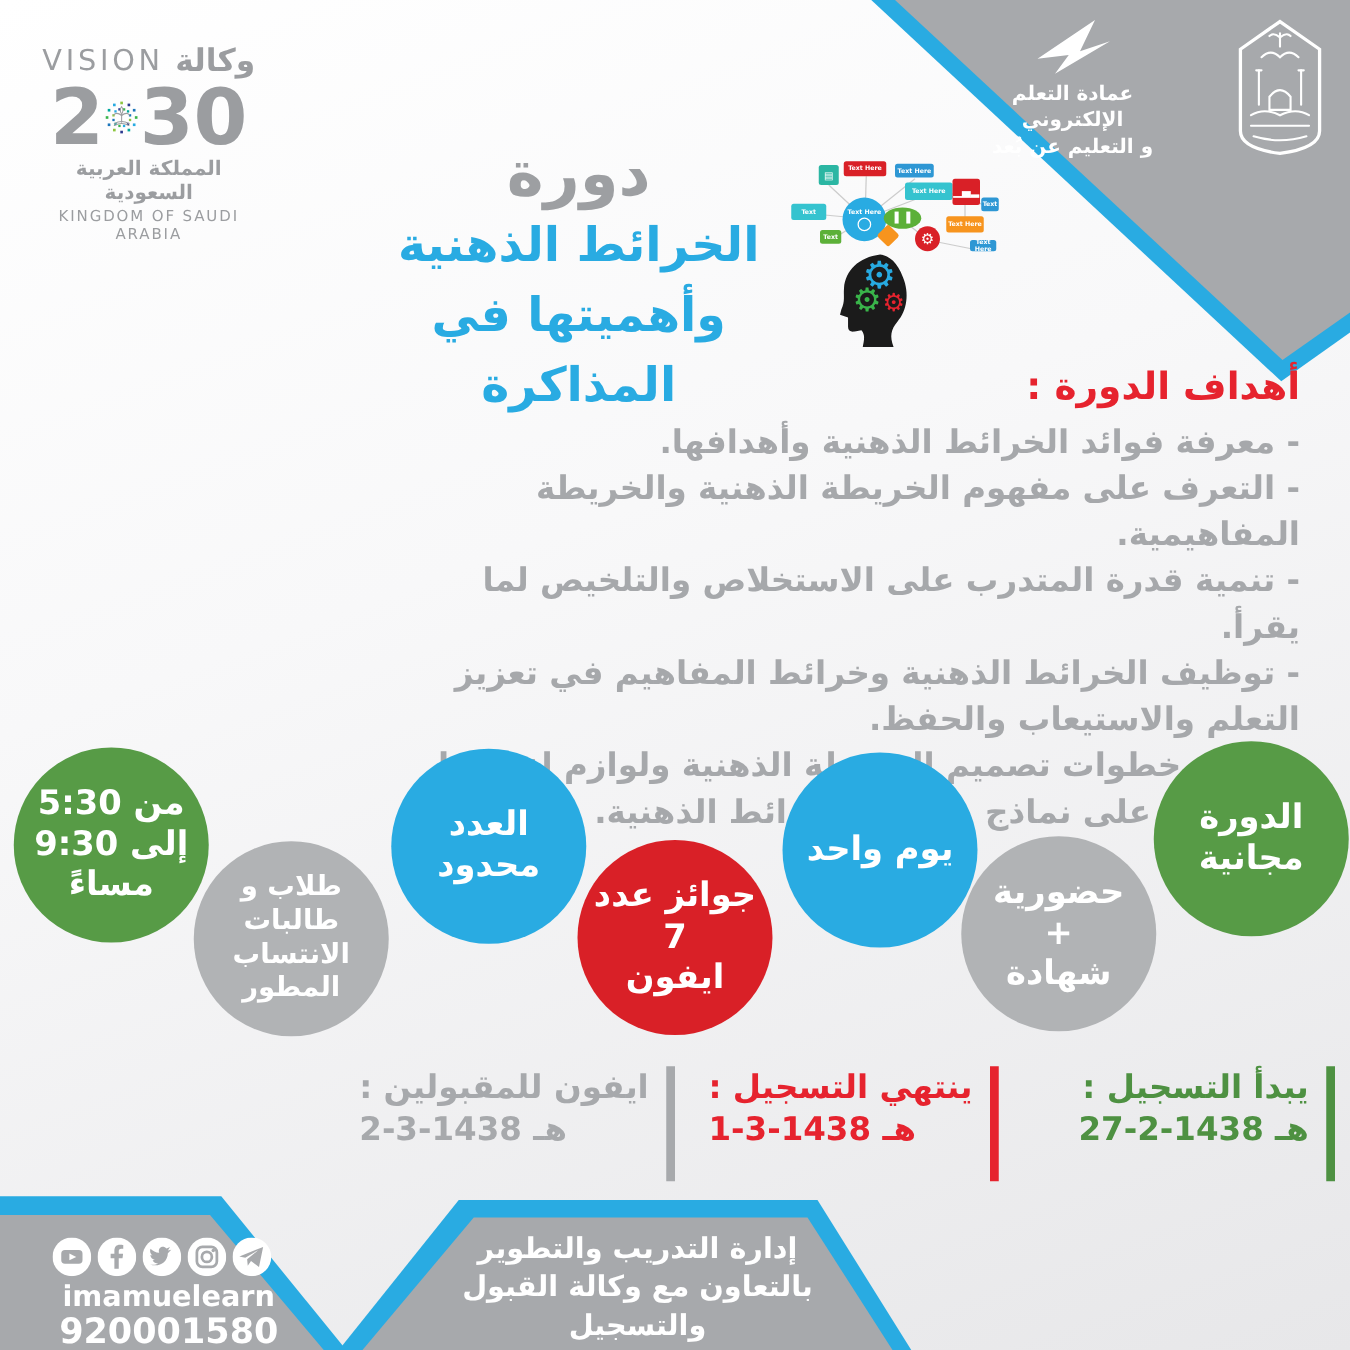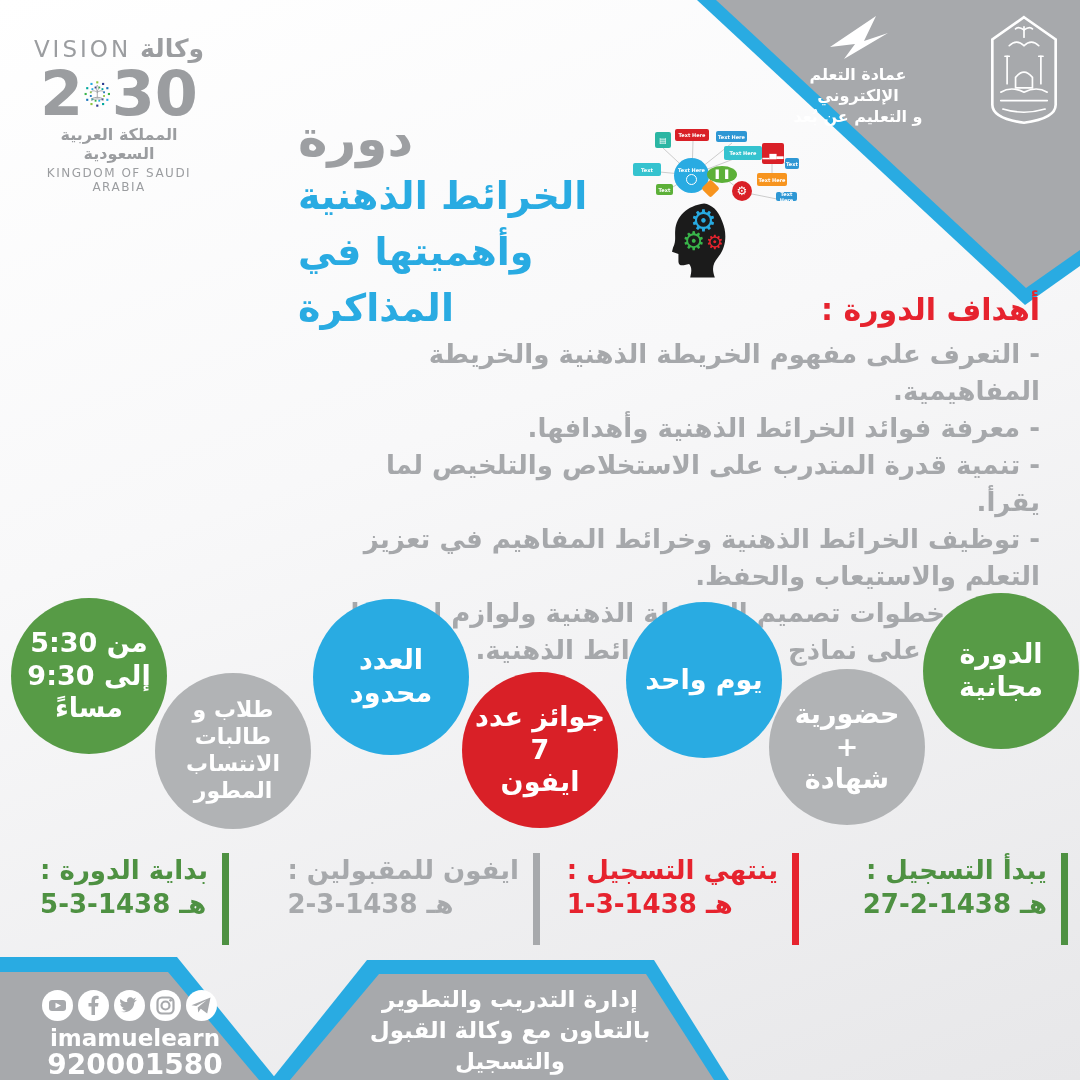--- a/index.html
+++ b/index.html
@@ -20,21 +20,21 @@
   .vision-year{display:flex;align-items:center;justify-content:center;margin-top:2px;}
   .vision-year .digit{font-size:62px;font-weight:bold;line-height:58px;color:#9b9da0;}
   .vision-country-ar{font-size:16px;font-weight:bold;margin-top:2px;direction:rtl;}
   .vision-country-en{font-size:12px;letter-spacing:1.5px;margin-top:3px;color:#9b9da0;}
 
   
   .deanship{left:788px;top:14px;width:140px;text-align:center;color:#fff;}
   .deanship-text{font-size:16px;font-weight:bold;line-height:21px;direction:rtl;margin-top:4px;}
 
   
-  .title-block{right:452px;top:110px;width:330px;text-align:left;direction:rtl;}
+  .title-block{right:452px;top:110px;width:330px;text-align:center;direction:rtl;}
   .title-word{color:#9d9fa2;font-size:50px;font-weight:bold;line-height:58px;}
   .title-line{color:#29abe2;font-size:38px;font-weight:bold;line-height:56px;}
 
   
   .illus{left:608px;top:118px;width:200px;height:172px;}
   .node{position:absolute;color:#fff;font-size:5px;font-weight:bold;display:flex;
         align-items:center;justify-content:center;text-align:center;border-radius:2px;overflow:hidden;}
   .hub{border-radius:50%;flex-direction:column;}
   .gear{position:absolute;line-height:1;}
 
@@ -210,22 +210,22 @@
     <svg style="position:absolute;left:64px;top:84px" width="60" height="76" viewBox="0 0 56 70">
       <path d="M30,1 C14,3 4,13 3,26 C2.5,32 4,36 1,42 L0,46 L6,48 L6,55 C6,58 8,59 11,58.5 L16,57.5 C19,61 18,65 17,70 L40,70 C37,62 38,57 43,51 C50,43 52,30 47,18 C43,7 37,2 30,1 Z" fill="#1b1b1b"></path>
     </svg>
     <span class="gear" style="left:82px;top:88px;font-size:30px;color:#27aae1">⚙</span>
     <span class="gear" style="left:74px;top:110px;font-size:26px;color:#39b54a">⚙</span>
     <span class="gear" style="left:98px;top:114px;font-size:20px;color:#e6232e">⚙</span>
   </div>
 
   <div class="abs objectives">
     <div class="obj-head">أهداف الدورة :</div>
+    <div class="obj-item">- معرفة فوائد الخرائط الذهنية وأهدافها.</div>
     <div class="obj-item">- التعرف على مفهوم الخريطة الذهنية والخريطة المفاهيمية.</div>
-    <div class="obj-item">- معرفة فوائد الخرائط الذهنية وأهدافها.</div>
     <div class="obj-item">- تنمية قدرة المتدرب على الاستخلاص والتلخيص لما يقرأ.</div>
     <div class="obj-item">- توظيف الخرائط الذهنية وخرائط المفاهيم في تعزيز التعلم والاستيعاب والحفظ.</div>
     <div class="obj-item">- إجادة خطوات تصميم الخريطة الذهنية ولوازم إعدادها.</div>
     <div class="obj-item">- الاطلاع على نماذج متعددة للخرائط الذهنية.</div>
   </div>
 
   <div class="circle c-green" style="left:923px;top:593px">الدورة
 مجانية</div>
   <div class="circle c-gray" style="left:769px;top:669px">حضورية
 +
@@ -257,27 +257,20 @@
       <div class="sched-date">هـ 1438-3-1</div>
     </div>
   </div>
   <div class="sched s-gray" style="right:540px">
     <div class="sched-bar" style="background:#a7a9ac"></div>
     <div>
       <div class="sched-label">ايفون للمقبولين :</div>
       <div class="sched-date">هـ 1438-3-2</div>
     </div>
   </div>
-  <div class="sched s-green" style="right:851px">
-    <div class="sched-bar" style="background:#4e9142"></div>
-    <div>
-      <div class="sched-label">بداية الدورة :</div>
-      <div class="sched-date">هـ 1438-3-5</div>
-    </div>
-  </div>
 
   <div class="abs social-row">
     <svg width="31" height="31" viewBox="0 0 31 31">
       <circle cx="15.5" cy="15.5" r="15.5" fill="#fff"></circle>
       <rect x="7" y="10" width="17" height="11" rx="3" fill="#a7a9ac"></rect>
       <path d="M13.5,12.8 L19,15.5 L13.5,18.2 Z" fill="#fff"></path>
     </svg>
     <svg width="31" height="31" viewBox="0 0 31 31">
       <circle cx="15.5" cy="15.5" r="15.5" fill="#fff"></circle>
       <path d="M17,25 V16.5 H20 L20.5,13 H17 V11 C17,9.8 17.5,9 19,9 H20.6 V5.9 C20.1,5.8 19,5.7 17.8,5.7 C15.2,5.7 13.5,7.3 13.5,10.5 V13 H10.5 V16.5 H13.5 V25 Z" fill="#a7a9ac"></path>

